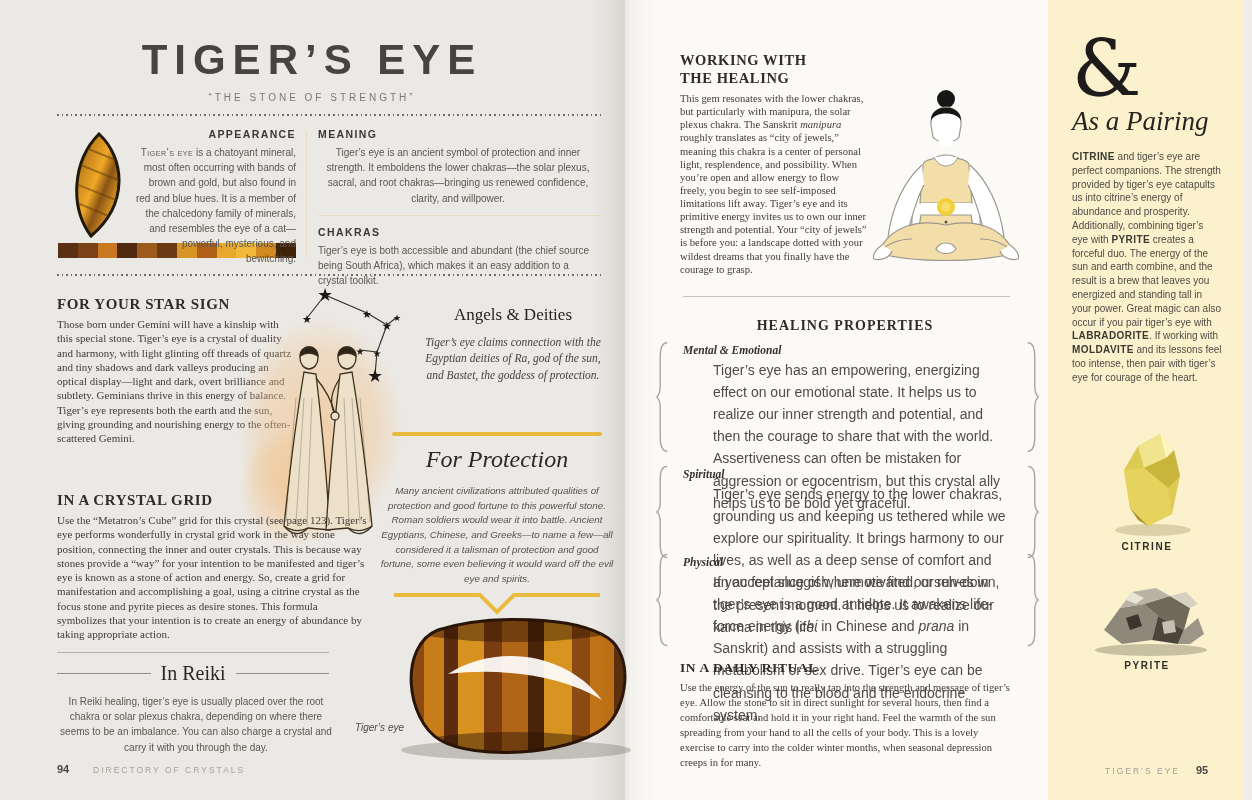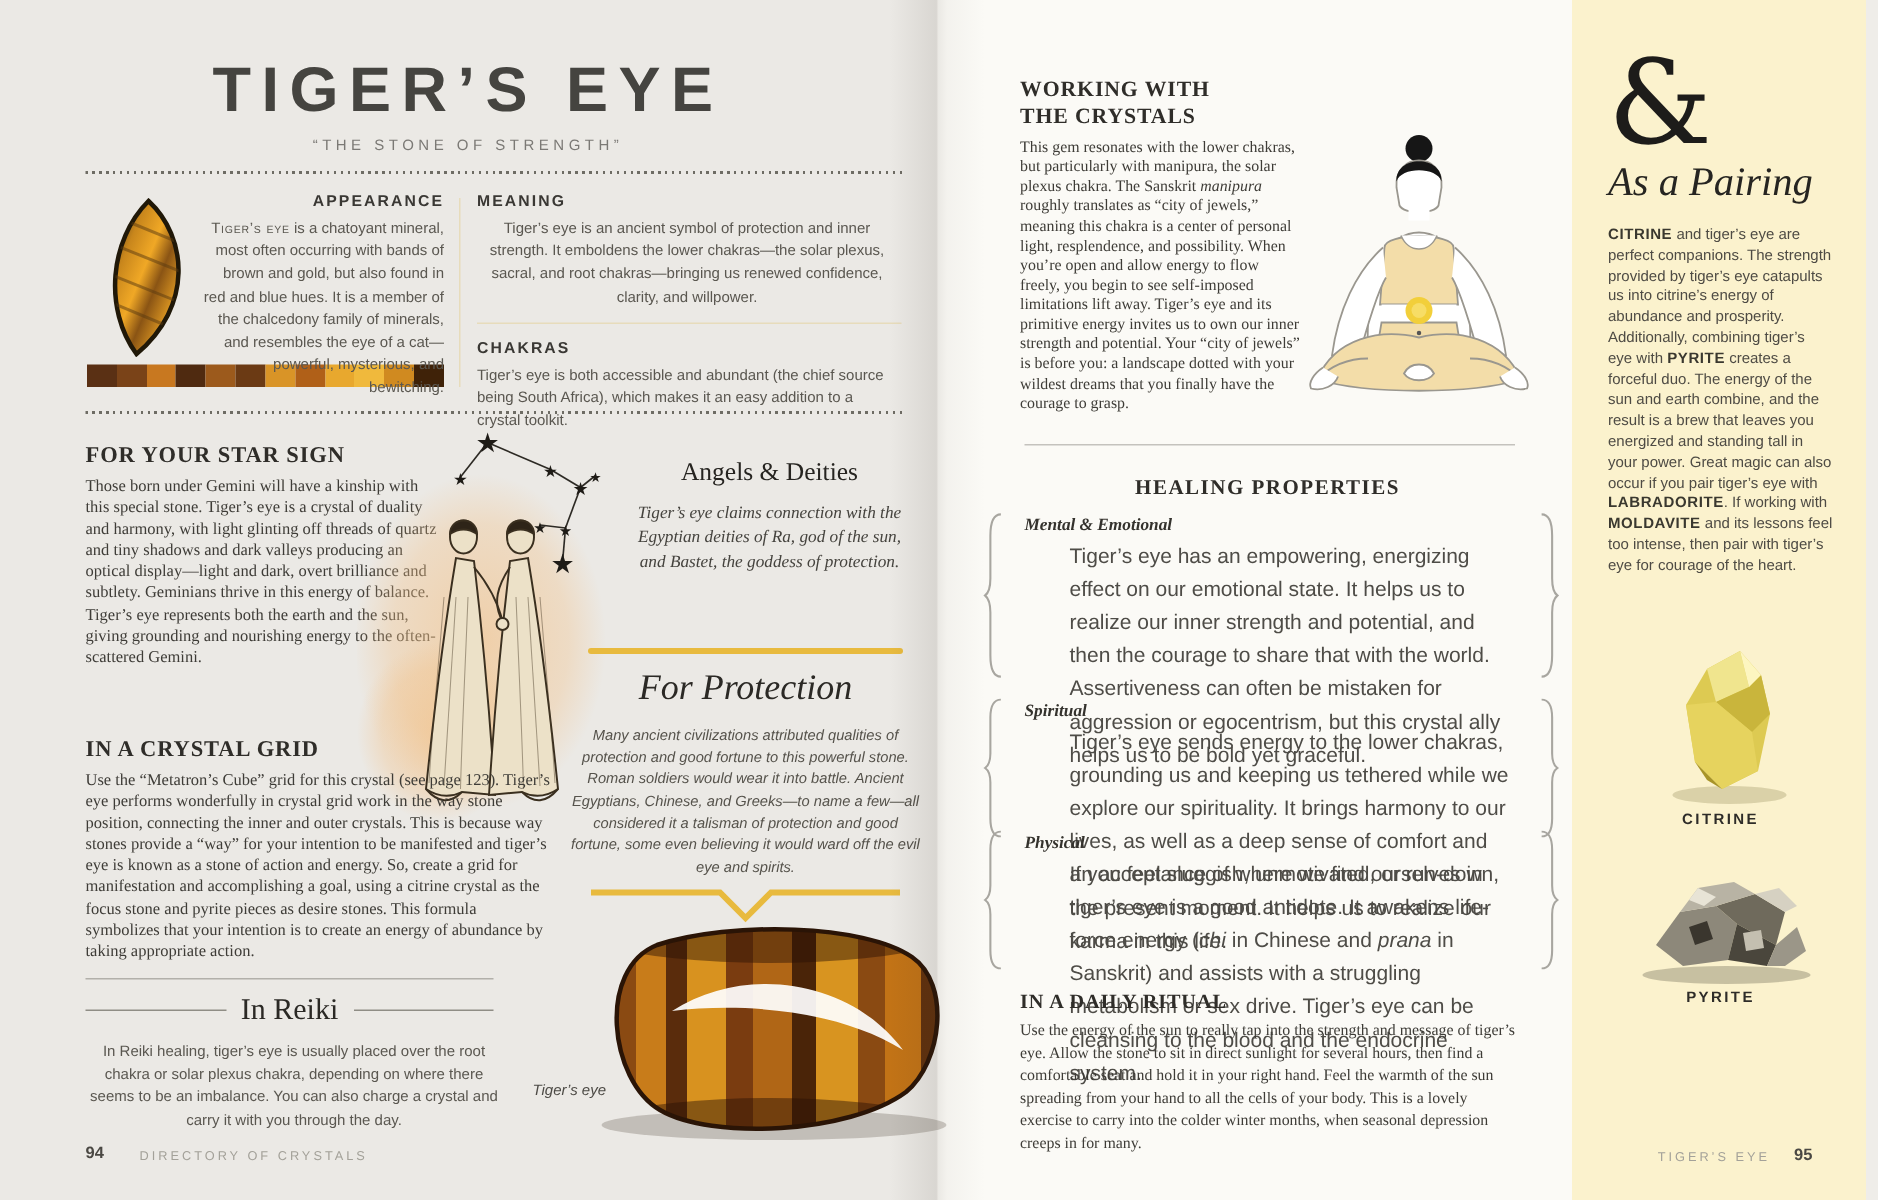--- a/index.html
+++ b/index.html
@@ -216,21 +216,21 @@
   <div class="abs reiki-head" style="left:57px;top:662px;width:272px;">
     <div class="reiki-rule"></div>
     <div class="serif" style="font-size:20px;color:#2b2925;">In Reiki</div>
     <div class="reiki-rule"></div>
   </div>
 
   <div class="abs footer-num" style="left:57px;top:763px;">94</div>
   <div class="abs footer-label" style="left:93px;top:765px;">DIRECTORY OF CRYSTALS</div>
 
   <div class="abs serif-h" style="left:680px;top:52px;font-size:14.5px;">WORKING WITH</div>
-  <div class="abs serif-h" style="left:680px;top:70px;font-size:14.5px;">THE CRYSTALS</div>
+  <div class="abs serif-h" style="left:680px;top:70px;font-size:14.5px;">THE HEALING</div>
   <div class="abs serif-b" style="left:680px;top:92px;width:188px;font-size:10.6px;line-height:1.24;"><span>This gem resonates with the lower chakras, but particularly with manipura, the solar plexus chakra. The Sanskrit </span><span class="seg-i">manipura</span><span> roughly translates as “city of jewels,” meaning this chakra is a center of personal light, resplendence, and possibility. When you’re open and allow energy to flow freely, you begin to see self-imposed limitations lift away. Tiger’s eye and its primitive energy invites us to own our inner strength and potential. Your “city of jewels” is before you: a landscape dotted with your wildest dreams that you finally have the courage to grasp.</span></div>
 
   <svg class="abs" style="left:860px;top:85px;" width="172" height="192" viewBox="0 0 172 192">
     <g stroke="#9a978f" stroke-width="1.2">
       <circle cx="86" cy="14" r="9" fill="#161616" stroke="none"></circle>
       <path d="M71,40 C69,16 103,16 101,40 L99,52 C96,58 76,58 73,52 Z" fill="#fff"></path>
       <path d="M71,36 C70,18 102,18 101,36 C98,26 74,26 71,36 Z" fill="#161616" stroke="none"></path>
       <path d="M79,52 L79,62 L93,62 L93,52" fill="#fff" stroke="none"></path>
       <path d="M52,150 C50,100 64,70 86,70 C108,70 122,100 120,150 Z" fill="#fff"></path>
       <path d="M63,80 C63,70 109,70 109,80 L112,118 L60,118 Z" fill="#f3dda9"></path>

